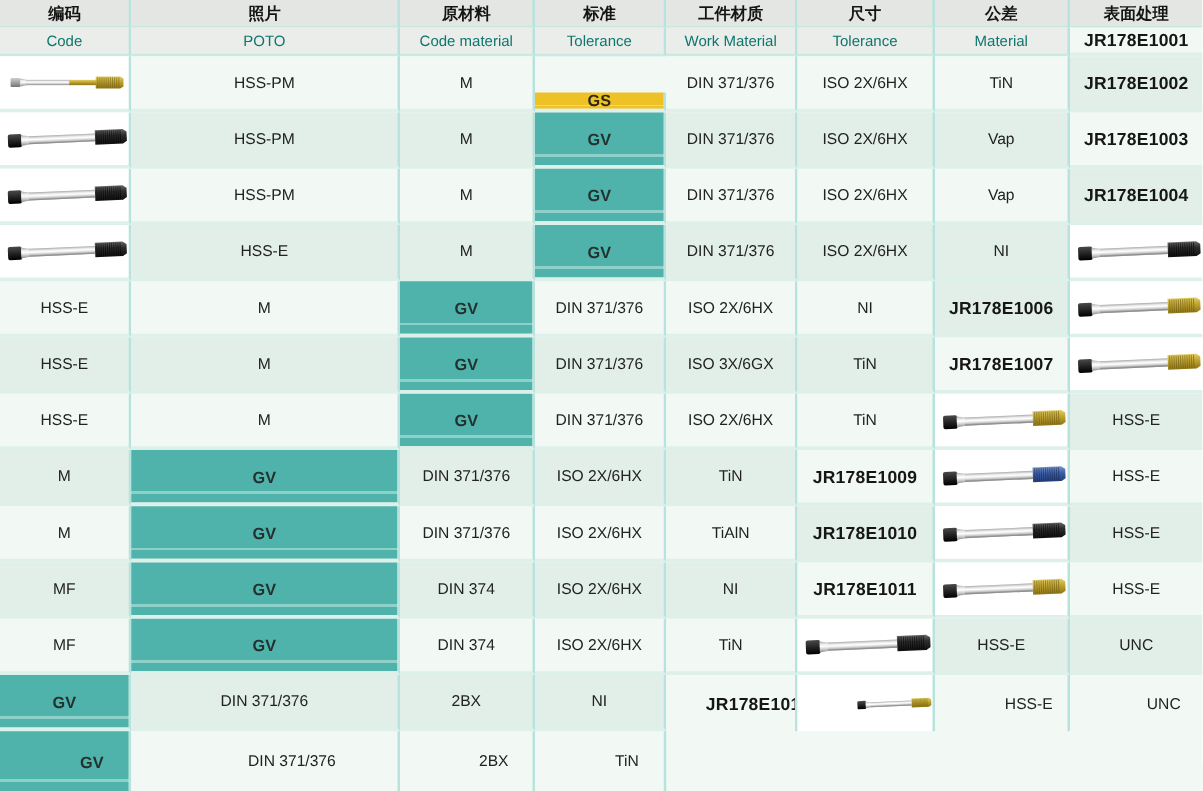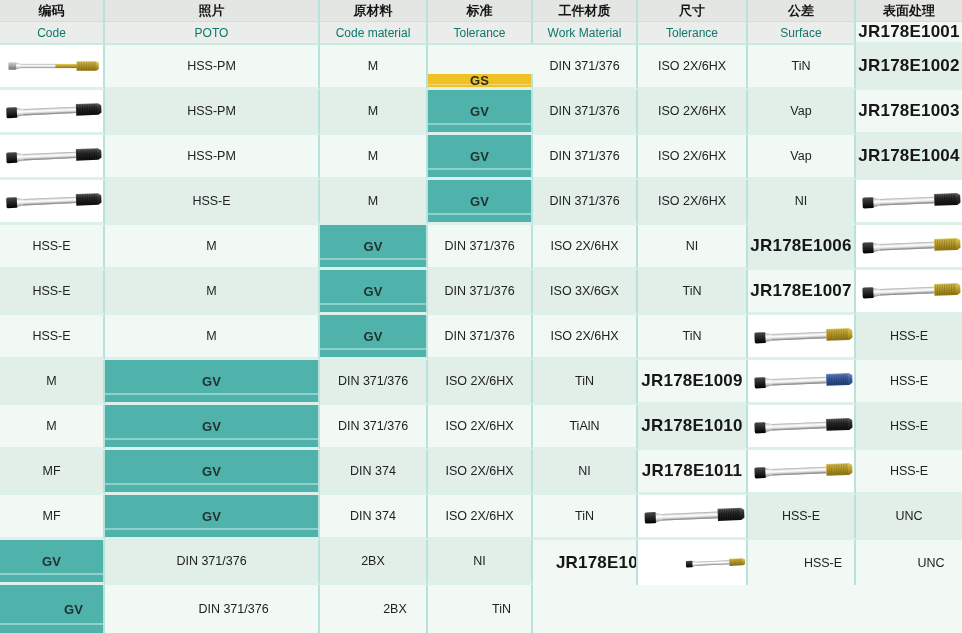--- a/index.html
+++ b/index.html
@@ -17,21 +17,21 @@
     border-right:2px solid #b7e3dc;
     color:#222;font-size:12.5px;white-space:nowrap;overflow:hidden;
   }
   .cell:nth-child(8n){border-right:none;}
   .hcn{background:#e3e6e2;border-bottom:1px solid #bfe6df;font-weight:bold;font-size:13px;color:#151515;}
   .hen{background:#eaede9;border-bottom:2px solid #c9eae3;font-size:12px;color:#0f766e;}
   .body{border-bottom:3px solid #def0ea;}
   .body.last{border-bottom:none;padding-left:44px;}
   .light{background:#f2f9f4;}
   .dark{background:#e2efe9;}
-  .code{font-weight:bold;font-size:17px;color:#161616;letter-spacing:.2px;text-align:right;}
+  .code{font-weight:bold;font-size:14px;color:#161616;letter-spacing:.2px;text-align:right;}
   .photo{background:#ffffff;}
   .work{font-weight:bold;font-size:13px;color:#23312f;}
   .gv{background:linear-gradient(to bottom,#4fb3ab 0 79%,#8ed0ca 79% 84%,#4fb3ab 84% 100%);}
   .gs{background:linear-gradient(to bottom,#eec226 0 79%,#f5d96d 79% 84%,#eec226 84% 100%);color:#2e2a12;margin-top:29px;}
   .tap-tilt{transform:rotate(-2.5deg);}
   svg.tap{display:block;}
 </style>
 </head>
 <body>
 
@@ -80,21 +80,21 @@
     <div class="cell hcn">工件材质</div>
     <div class="cell hcn">尺寸</div>
     <div class="cell hcn">公差</div>
     <div class="cell hcn">表面处理</div>
     <div class="cell hen">Code</div>
     <div class="cell hen">POTO</div>
     <div class="cell hen">Code material</div>
     <div class="cell hen">Tolerance</div>
     <div class="cell hen">Work Material</div>
     <div class="cell hen">Tolerance</div>
-    <div class="cell hen">Surface</div>
+    <div class="cell hen">Material</div>
     <div class="cell body code light">JR178E1001</div>
     <div class="cell body photo">
       <svg class="tap" width="195" height="38" viewBox="0 0 195 38">
         <rect x="16" y="12" width="15" height="14" rx="2" fill="url(#g-sq-gray)"></rect>
         <polygon points="31,13 40,15 40,23 31,25" fill="url(#g-shank)"></polygon>
         <rect x="39" y="15" width="68" height="8" fill="url(#g-shank)"></rect>
         <rect x="105" y="15" width="42" height="8" fill="url(#g-gold)"></rect>
         <polygon points="145,10 182,10 187,13 187,25 182,28 145,28" fill="url(#g-gold)"></polygon>
         <line x1="148" y1="11" x2="148" y2="27" stroke="#6b570e" stroke-width="1.1" opacity="0.7"></line>
         <line x1="151.2" y1="11" x2="151.2" y2="27" stroke="#6b570e" stroke-width="1.1" opacity="0.7"></line>

